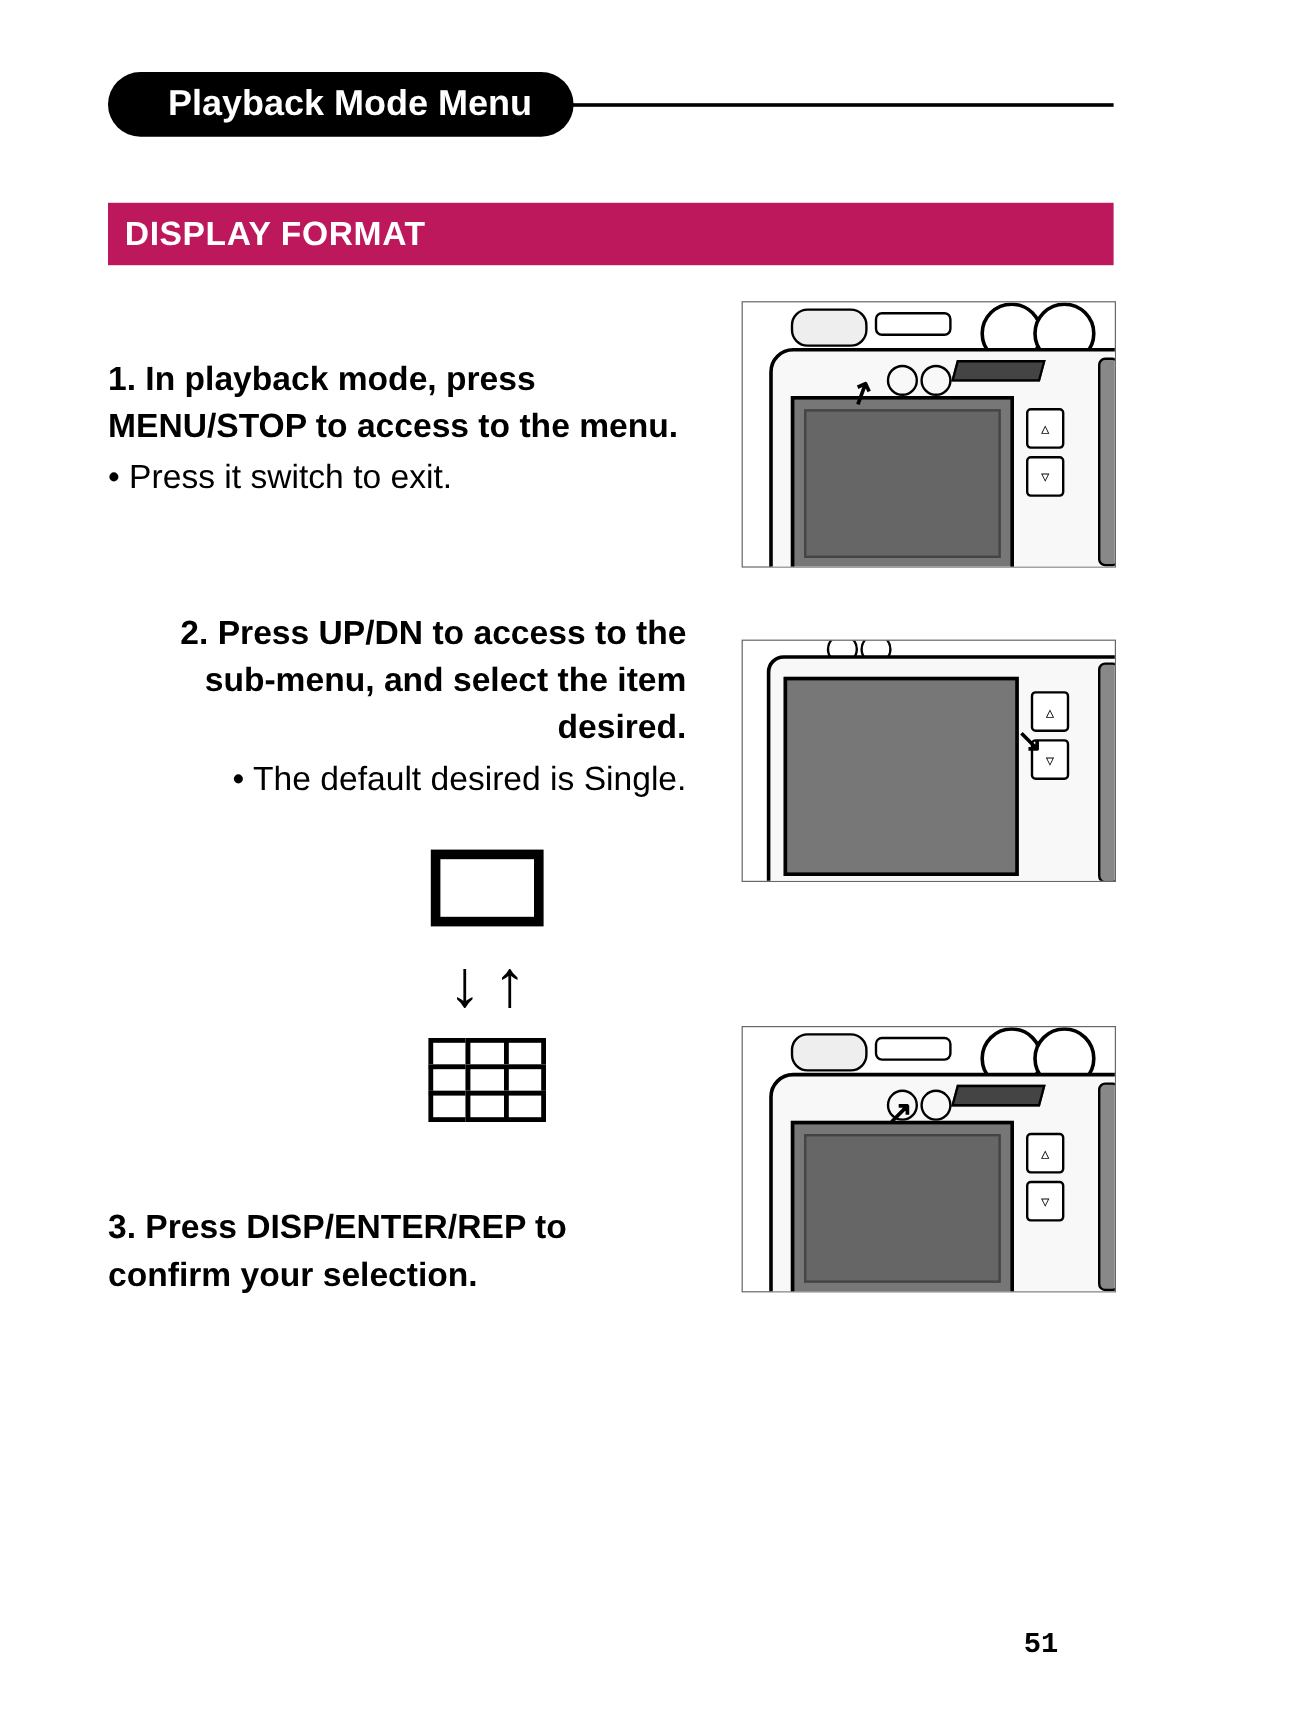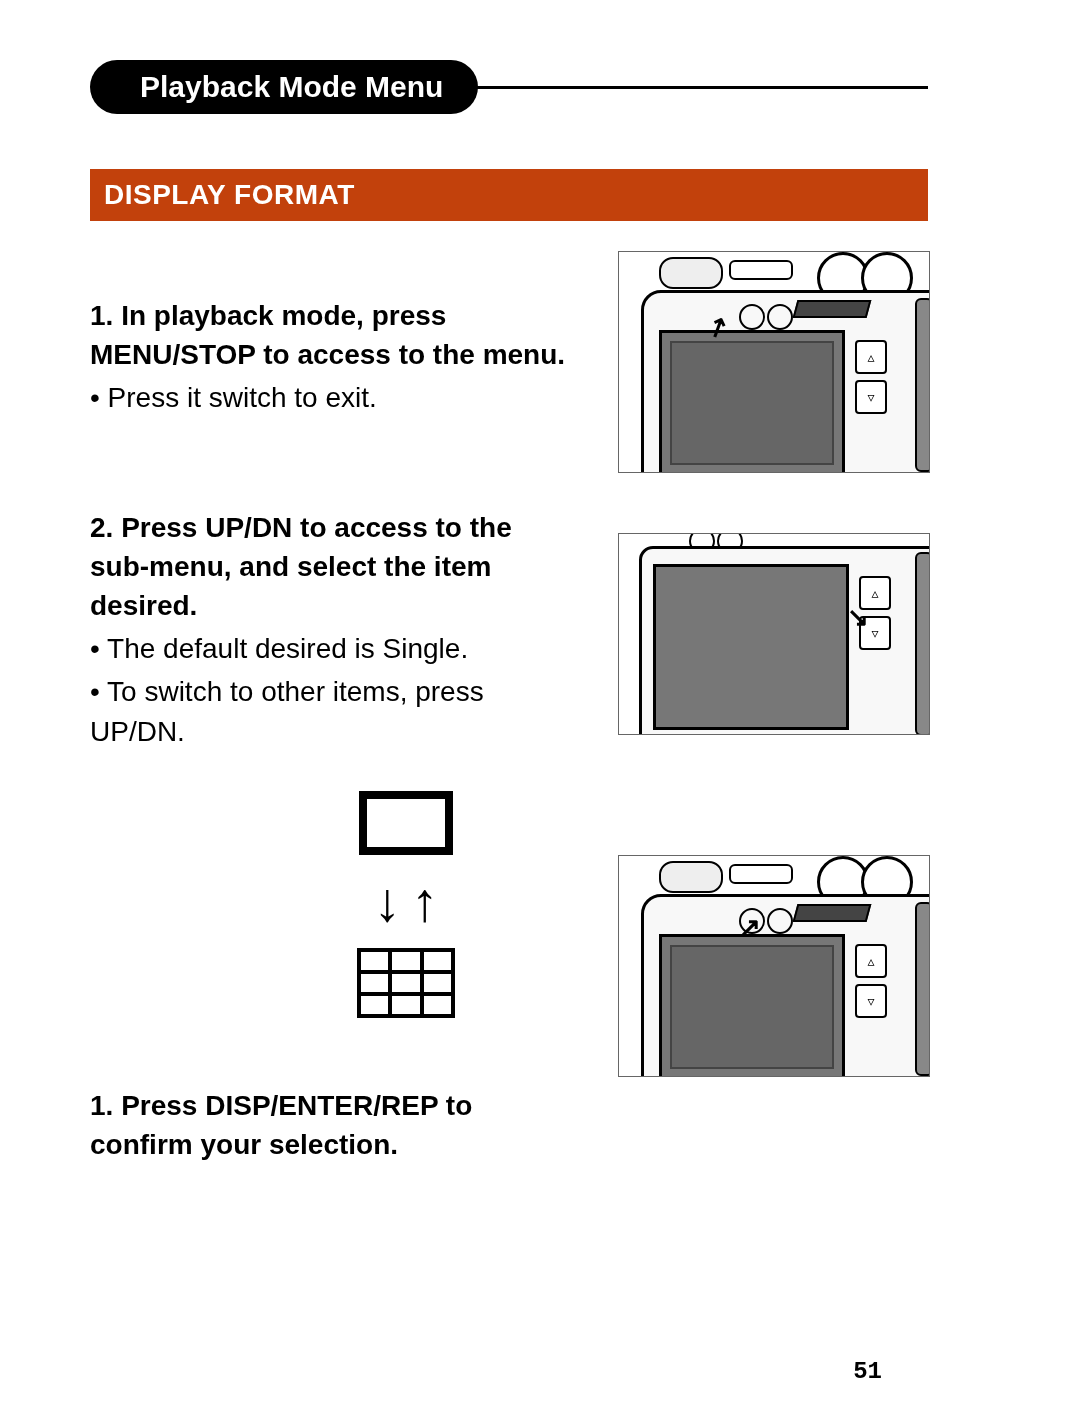--- a/index.html
+++ b/index.html
@@ -29,21 +29,21 @@
     padding: 10px 35px 10px 50px;
     border-radius: 30px;
   }
   .header-rule {
     flex: 1;
     height: 3px;
     background: #000;
     margin-left: -6px;
   }
   .section-bar {
-    background: #c2410c;
+    background: #be185d;
     color: #fff;
     font-weight: bold;
     font-size: 28px;
     padding: 10px 14px;
     margin-bottom: 30px;
     letter-spacing: 0.5px;
   }
   .content-row {
     display: flex;
     gap: 46px;
@@ -58,21 +58,21 @@
     font-weight: bold;
   }
   .bullet {
     margin-top: 4px;
   }
   .img-col {
     width: 310px;
     position: relative;
   }
   .illus-block1 { margin-top:45px; margin-bottom:90px; }
-  .illus-block2 { margin-bottom:70px; }
+  .illus-block2 { margin-bottom:70px;text-align:right; }
   .illus-block3 { margin-bottom:10px; }
   .camera-illustration {
      border:1px solid #666;
      width:310px;
      height:220px;
      position:relative;
      overflow:hidden;
      background:#fff;
   }
   .cam-top1 { position:absolute; left:40px; top:5px; width:60px; height:28px; border:2px solid #000; border-radius:14px; background:#eee;}
@@ -136,21 +136,20 @@
     <div class="text-col">
 
       <div class="illus-block1">
         <div class="step-head">1. In playback mode, press MENU/STOP to access to the menu.</div>
         <div class="bullet">• Press it switch to exit.</div>
       </div>
 
       <div class="illus-block2">
         <div class="step-head">2. Press UP/DN to access to the sub-menu, and select the item desired.</div>
         <div class="bullet">• The default desired is Single.</div>
-        <div class="bullet">• To switch to other items, press UP/DN.</div>
 
         <div class="toggle-diagram">
           <div class="single-rect"></div>
           <div class="arrows-row">
             <span>↓</span>
             <span>↑</span>
           </div>
           <div class="grid-rect">
             <div></div>
               <div></div>
@@ -159,21 +158,21 @@
               <div></div>
               <div></div>
             <div></div>
               <div></div>
               <div></div>
           </div>
         </div>
       </div>
 
       <div class="illus-block3">
-        <div class="step-head">1. Press DISP/ENTER/REP to confirm your selection.</div>
+        <div class="step-head">3. Press DISP/ENTER/REP to confirm your selection.</div>
       </div>
 
     </div>
 
     <div class="img-col">
 
       <div class="camera-illustration" style="margin-bottom:60px;">
         <div class="cam-top1"></div>
           <div class="cam-top2"></div>
           <div class="cam-top3"></div>

